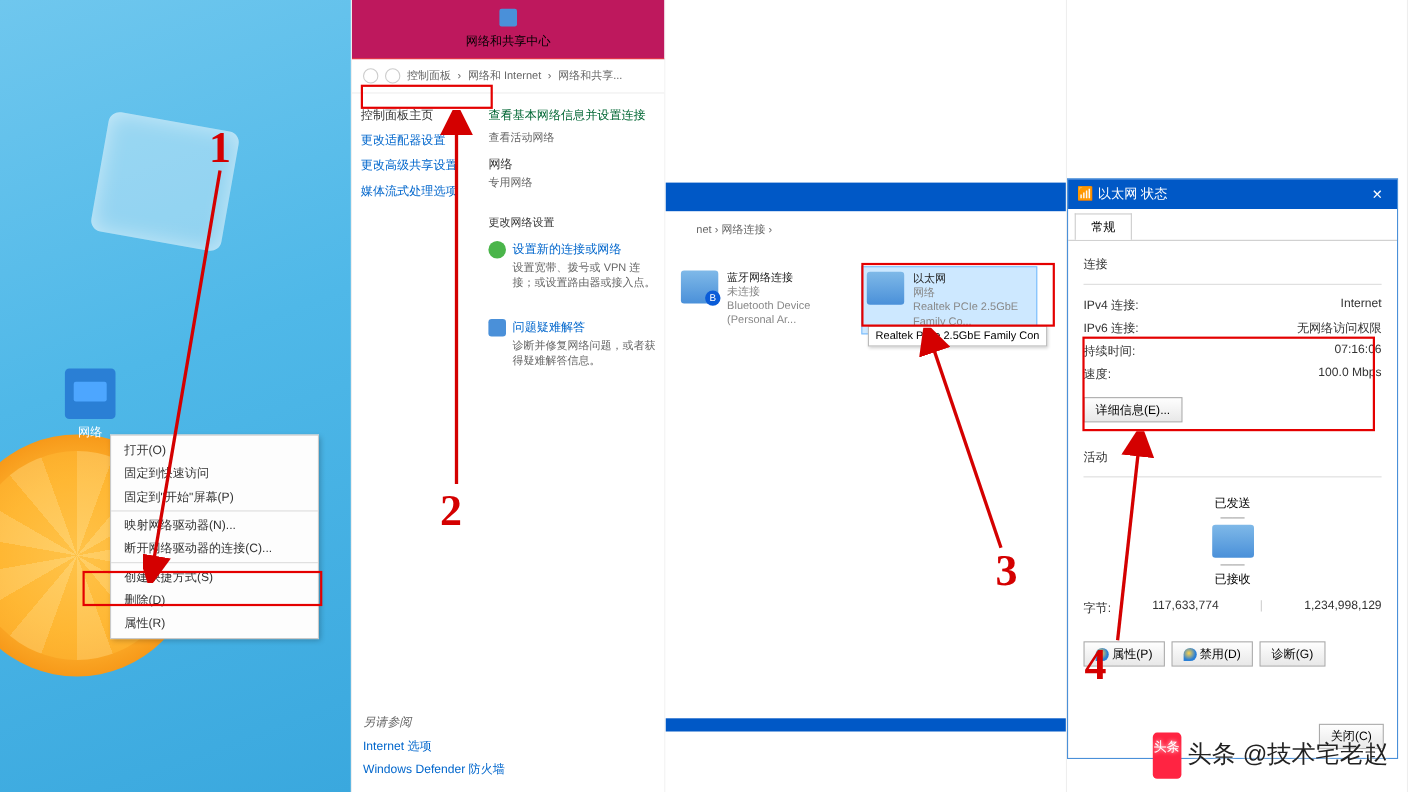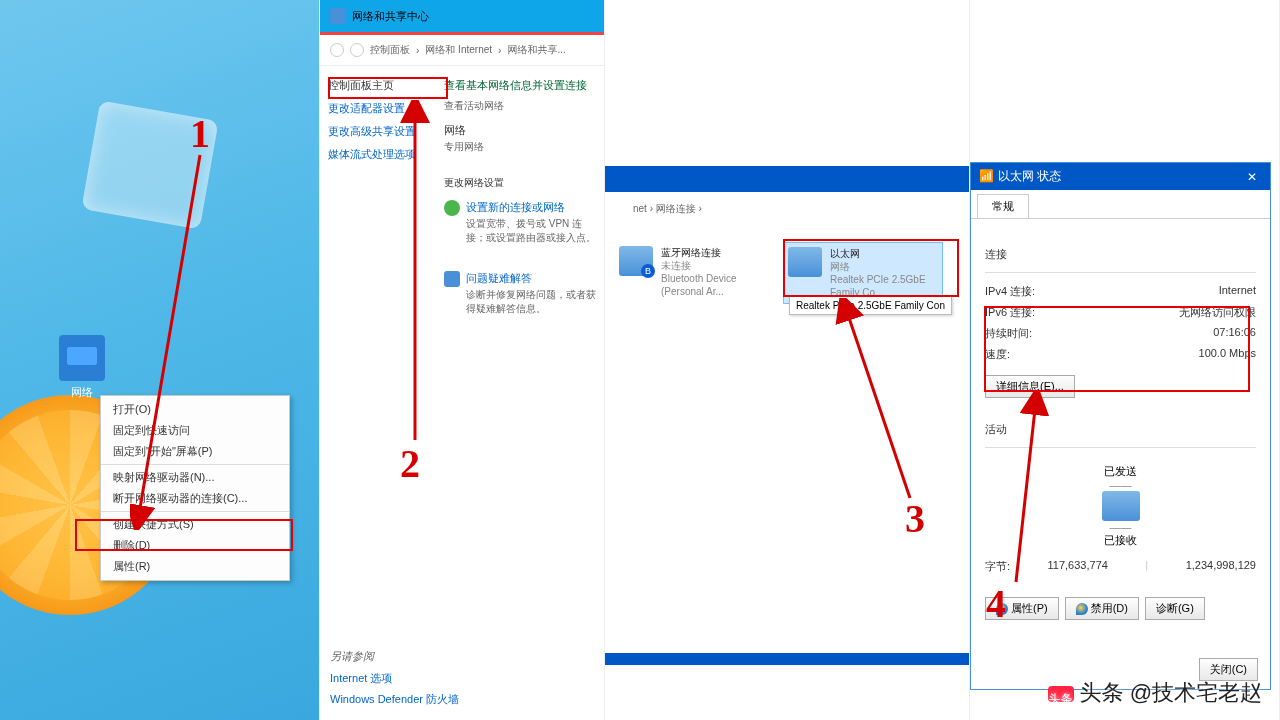--- a/index.html
+++ b/index.html
@@ -17,21 +17,21 @@
   .orange:before { content: ""; position: absolute; top: 15px; left: 15px; right: 15px; bottom: 15px; border-radius: 50%; background: repeating-conic-gradient(#ffcc66 0deg 20deg, #ffb733 20deg 40deg); opacity: 0.6; }
   .desk-icon { position: absolute; top: 335px; left: 52px; width: 60px; text-align: center; color: #fff; }
   .desk-icon .ico { width: 46px; height: 46px; margin: 0 auto 4px; background: #2a7fd5; border-radius: 4px; position: relative; }
   .desk-icon .ico:after { content:""; position:absolute; top:12px; left:8px; width:30px; height:18px; background:#4da6ff; border-radius:2px; }
   .ctx-menu { position: absolute; top: 395px; left: 100px; width: 190px; background: #fdfdfd; border: 1px solid #c9c9c9; box-shadow: 2px 2px 5px rgba(0,0,0,0.25); padding: 3px 0; }
   .ctx-item { padding: 3px 12px; color: #333; white-space: nowrap; font-size: 11px; }
   .ctx-sep { border-top: 1px solid #ddd; margin: 2px 0; }
   .redbox-1 { position: absolute; top: 519px; left: 75px; width: 218px; height: 32px; border: 2px solid #e40000; }
 
   
-  .cp-title { background: #0ea5e9; padding: 8px 10px; border-bottom: 3px solid #ef4444; display:flex; align-items:center; gap:6px; }
+  .cp-title { background: #be185d; padding: 8px 10px; border-bottom: 1px solid #ef4444; display:flex; align-items:center; gap:6px;flex-direction:column; }
   .cp-shield { width:16px; height:16px; background:#4a90d9; border-radius:2px; }
   .cp-crumbs { padding: 8px 10px; background:#fff; border-bottom:1px solid #eee; font-size:10px; color:#666; display:flex; gap:6px; align-items:center; }
   .arrow-btn { width:14px; height:14px; border:1px solid #ccc; border-radius:50%; }
   .cp-left { float:left; width:115px; padding:8px 6px; }
   .cp-right { margin-left:118px; padding:8px 6px; }
   .cp-link { display:block; color:#0066cc; font-size:11px; padding:4px 2px; cursor:pointer; }
   .cp-link.plain { color:#333; }
   .cp-heading { font-size:11px; color:#0a5a0a; padding:4px 0; }
   .cp-sub { font-size:10px; color:#666; padding:2px 0 6px 0; }
   .redbox-2 { position:absolute; top:77px; left:8px; width:120px; height:22px; border:2px solid #e40000; }
@@ -51,41 +51,41 @@
   .nc-tip { position:absolute; top:296px; left:184px; background:#fff; border:1px solid #bbb; padding:3px 6px; font-size:10px; box-shadow:1px 1px 3px rgba(0,0,0,0.2); }
   .redbox-3 { position:absolute; top:239px; left:178px; width:176px; height:58px; border:2px solid #e40000; }
   .nc-bottom-bar { position:absolute; bottom:55px; left:0; right:0; height:12px; background:#0058c6; }
 
   
   .dlg { position:absolute; top:162px; left:0; right:8px; bottom:30px; border:1px solid #4a90d9; background:#fff; }
   .dlg-title { background:#0058c6; color:#fff; padding:5px 8px; font-size:12px; display:flex; justify-content:space-between; align-items:center; }
   .dlg-close { width:20px; text-align:center; cursor:pointer; }
   .dlg-tabs { padding:4px 6px 0; }
   .tab { display:inline-block; padding:4px 14px; border:1px solid #ccc; border-bottom:none; background:#fff; font-size:11px; }
-  .dlg-body { border-top:1px solid #ccc; padding:26px 14px; font-size:11px; }
+  .dlg-body { border-top:1px solid #ccc; padding:12px 14px; font-size:11px; }
   .sect-title { color:#333; font-size:11px; padding:2px 0 6px; }
   .hr { border-top:1px solid #ddd; margin:4px 0 8px; }
   .kv { display:flex; justify-content:space-between; padding:3px 0; font-size:11px; }
   .kv .k { color:#333; }
   .kv .v { color:#333; }
   .btn { display:inline-block; border:1px solid #aaa; background:linear-gradient(#fefefe,#e8e8e8); padding:3px 10px; font-size:11px; cursor:pointer; }
   .redbox-4 { position:absolute; top:306px; left:14px; width:266px; height:86px; border:2px solid #e40000; }
   .activity { text-align:center; padding:8px 0; display:flex; justify-content:space-around; align-items:center;flex-direction:column; }
   .act-ico { width:38px; height:30px; background:linear-gradient(#7fb9e8,#4a90d9); border-radius:3px; }
   .dlg-btns { display:flex; gap:6px; padding:6px 0; }
   .dlg-foot { position:absolute; bottom:8px; right:12px; }
   .shield-ico { display:inline-block; width:12px; height:12px; background:radial-gradient(circle at 40% 40%, #ffd24a, #2a7fd5 60%); border-radius:50% 50% 50% 0; margin-right:3px; vertical-align:middle; }
 
   
   .step-num { position:absolute; font-size:40px; font-weight:bold; color:#d40000; font-family: "Times New Roman", serif; }
   .arrow-svg { position:absolute; pointer-events:none; }
 
   
   .watermark { position:absolute; bottom:12px; right:18px; font-size:22px; color:#222; text-shadow:0 0 4px #fff; font-weight:500; }
-  .wm-logo { display:inline-block; width:26px; height:16px; background:#ff2442; color:#fff; border-radius:4px; text-align:center; line-height:26px; font-size:12px; vertical-align:middle; margin-right:6px; }
+  .wm-logo { display:inline-block; width:26px; height:42px; background:#ff2442; color:#fff; border-radius:4px; text-align:center; line-height:26px; font-size:12px; vertical-align:middle; margin-right:6px; }
 </style>
 </head>
 <body>
 
 <div class="canvas">
 
   <div class="panel p1">
     <div class="ice1"></div>
     <div class="orange"></div>
     <div class="desk-icon">

